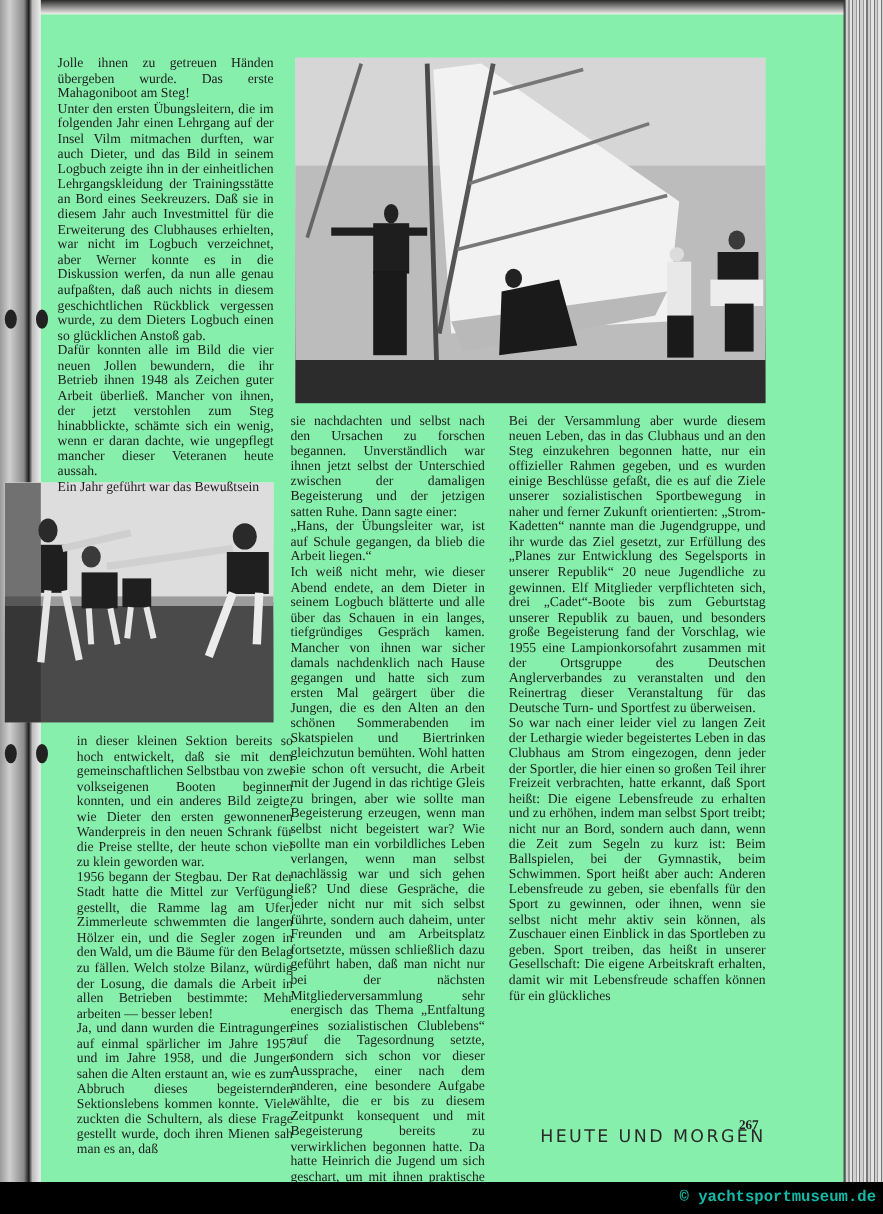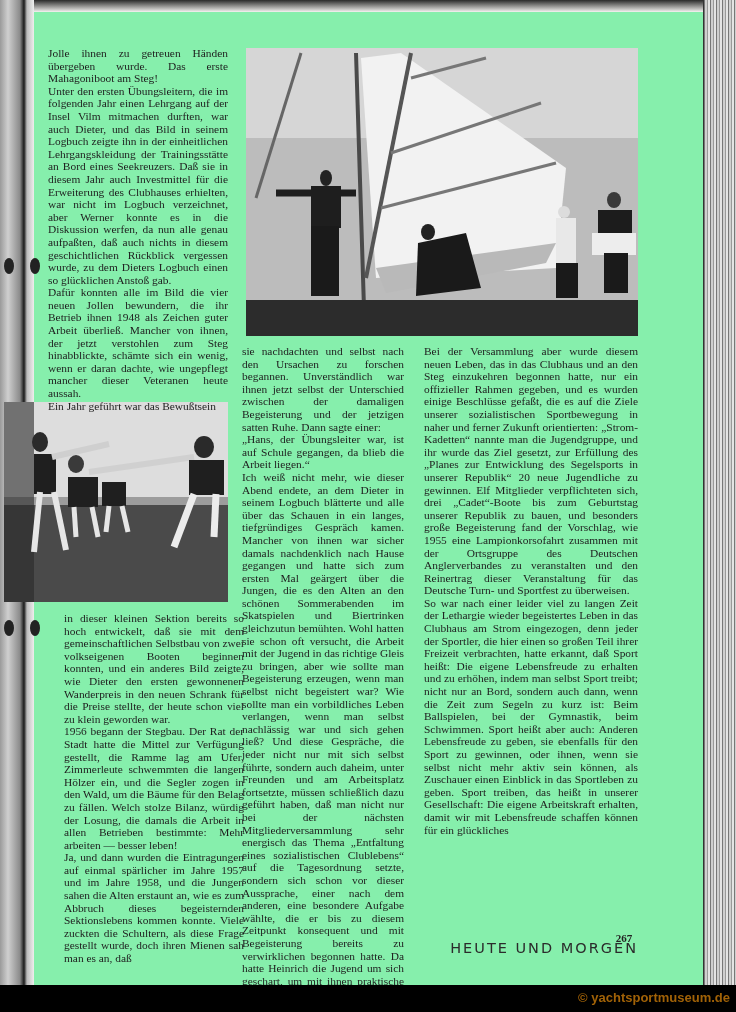--- a/index.html
+++ b/index.html
@@ -17,21 +17,21 @@
   .col1b { left:64px; top:612px; width:180px; }
   .col2 { left:242px; top:345px; width:162px; }
   .col3 { left:424px; top:345px; width:214px; }
   .photo { position:absolute; overflow:hidden; }
   .photo-sail { left:246px; top:48px; width:392px; height:288px;
     background:linear-gradient(180deg,#dcdcdc 0%,#cfcfcf 40%,#8d8d8d 75%,#3a3a3a 88%,#2a2a2a 100%); }
   .photo-gym { left:4px; top:402px; width:224px; height:200px;
     background:linear-gradient(180deg,#e8e8e8 0%,#d8d8d8 45%,#6d6d6d 62%,#3b3b3b 100%); }
   .heading-footer { position:absolute; left:424px; top:899px; width:214px; font-family:"DejaVu Sans",sans-serif; font-size:14.5px; letter-spacing:2px; color:#2b2b2b; text-align:right;margin-top:41px; }
   .page-number { position:absolute; left:610px; top:932px; width:28px; font-size:11px; font-weight:bold; color:#222; text-align:center; }
-  .watermark { position:absolute; right:6px; top:990px; font-family:Liberation Sans, sans-serif; font-weight:bold; font-size:13px; color:#a16207; }
+  .watermark { position:absolute; right:6px; top:990px; font-family:Liberation Mono, monospace; font-weight:bold; font-size:13px; color:#14b8a6; }
 </style>
 </head>
 <body>
 
 <div class="page">
   <div class="top-shadow"></div>
   <div class="binding"></div>
   <div class="hole" style="left:4px;top:258px;"></div>
   <div class="hole" style="left:30px;top:258px;"></div>
   <div class="hole" style="left:4px;top:620px;"></div>

